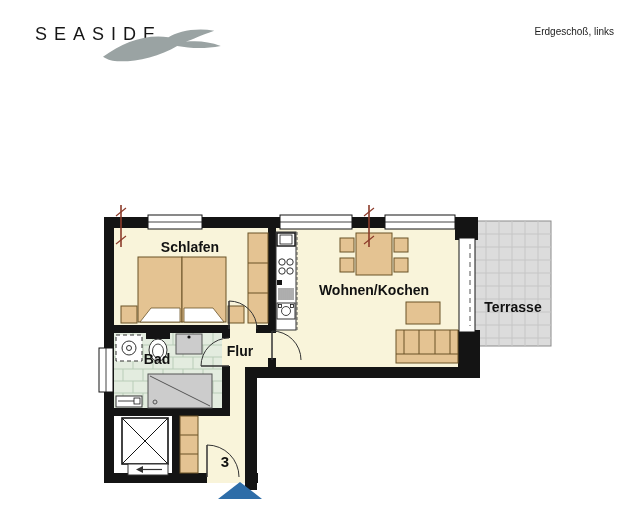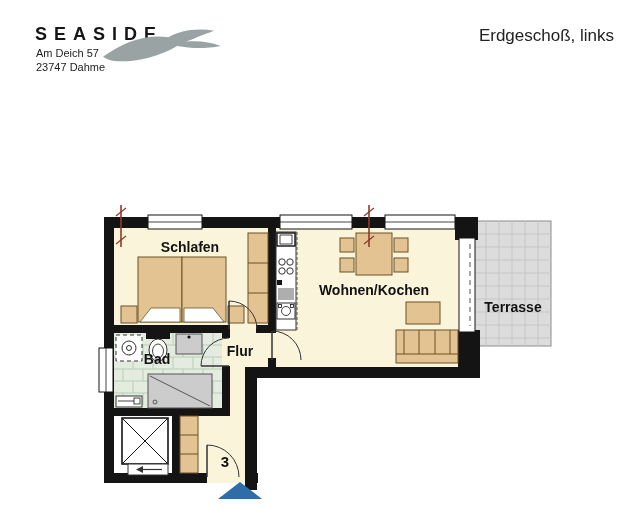--- a/index.html
+++ b/index.html
@@ -1,27 +1,27 @@
 <!DOCTYPE html>
 <html style="--c-wall: #141414; --c-floor: #f9f4da; --c-furniture: #e4c392; --c-furniture_border: #6b5327; --c-terrace_fill: #dcdcdc; --c-terrace_grid: #c6c6c6; --c-tile_fill: #e3ecdf; --c-tile_line: #b9cdb8; --c-fixture_gray: #cccccc; --c-entrance_arrow: #2e6da8; --c-section_marker: #8c3b2a; --c-seagull: #9aa3a3;"><head>
 <meta charset="utf-8">
 <style>
   html,body{margin:0;padding:0;background:#fff;}
   body{width:640px;height:509px;position:relative;overflow:hidden;
        font-family:"Liberation Sans",sans-serif;color:#111;}
   .page{position:absolute;inset:0;background:#fff;}
 
   
-  .brand{position:absolute;left:35px;top:24px;font-size:18px;font-weight:bold;
+  .brand{position:absolute;left:35px;top:24px;font-size:18px;font-weight:normal;
          letter-spacing:7px;color:#161616;}
   .addr{position:absolute;left:36px;top:46px;font-size:11px;line-height:14px;color:#222;}
   .gull{position:absolute;left:103px;top:26px;}
   .apt-title{position:absolute;right:26px;top:24px;text-align:right;}
   .apt-title .t{font-size:19px;font-weight:bold;color:#141414;}
-  .apt-title .s{font-size:17px;color:#222;margin-top:2px;}
+  .apt-title .s{font-size:10px;color:#222;margin-top:2px;}
 
   
   .plan{position:absolute;left:0;top:0;}
   .wall{fill:var(--c-wall,#141414);}
   .room{fill:var(--c-floor,#f9f4da);}
   .furn{fill:var(--c-furniture,#e4c392);stroke:var(--c-furniture_border,#6b5327);stroke-width:1;}
   .win{fill:#fff;stroke:#141414;stroke-width:1;}
   .thin{stroke:#141414;stroke-width:0.8;fill:none;}
   .fix{fill:#fff;stroke:#333;stroke-width:1;}
   .gray{fill:var(--c-fixture_gray,#c9c9c9);stroke:#555;stroke-width:1;}
@@ -40,24 +40,20 @@
 <body>
 
 <div class="page">
 
   <div class="brand">SEASIDE</div>
   <svg class="gull" width="120" height="42" viewBox="0 0 110 36">
     <path d="M0,27 C18,14 38,6 60,9 C68,4 84,0 102,3 C90,7 82,11 76,13
              C88,12 97,13 108,17 C92,20 80,19 68,17 C52,27 28,32 13,31
              C7,31 3,29 0,27 Z" fill="var(--c-seagull,#9aa3a3)"></path>
   </svg>
-  <div class="addr">
-    <div>Am Deich 57</div>
-    <div>23747 Dahme</div>
-  </div>
   <div class="apt-title">
     <div class="s">Erdgeschoß, links</div>
   </div>
 
   <svg class="plan" width="640" height="509" viewBox="0 0 640 509">
 
     <polygon class="room" points="113,227 463,227 463,367 245,367 245,483 113,483"></polygon>
 
     <g>
       <rect class="terr" x="473" y="221" width="78" height="125"></rect>

